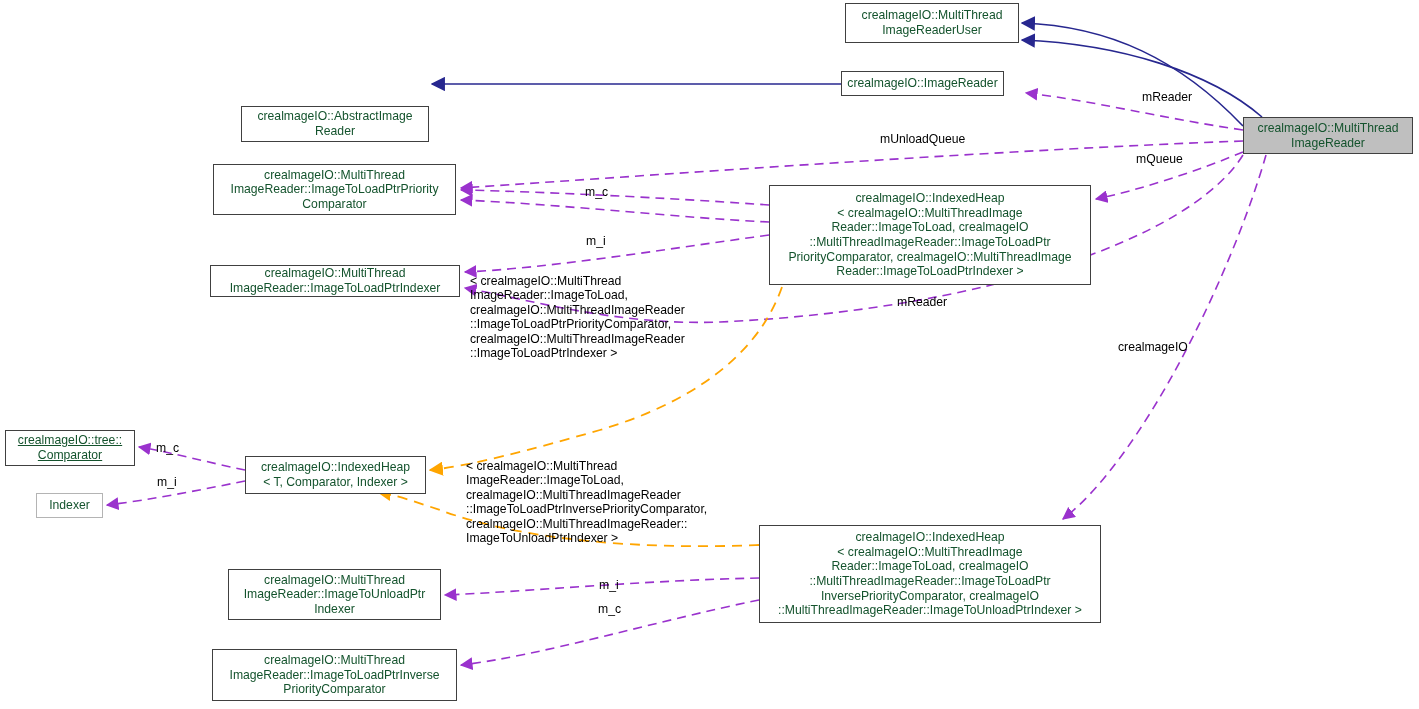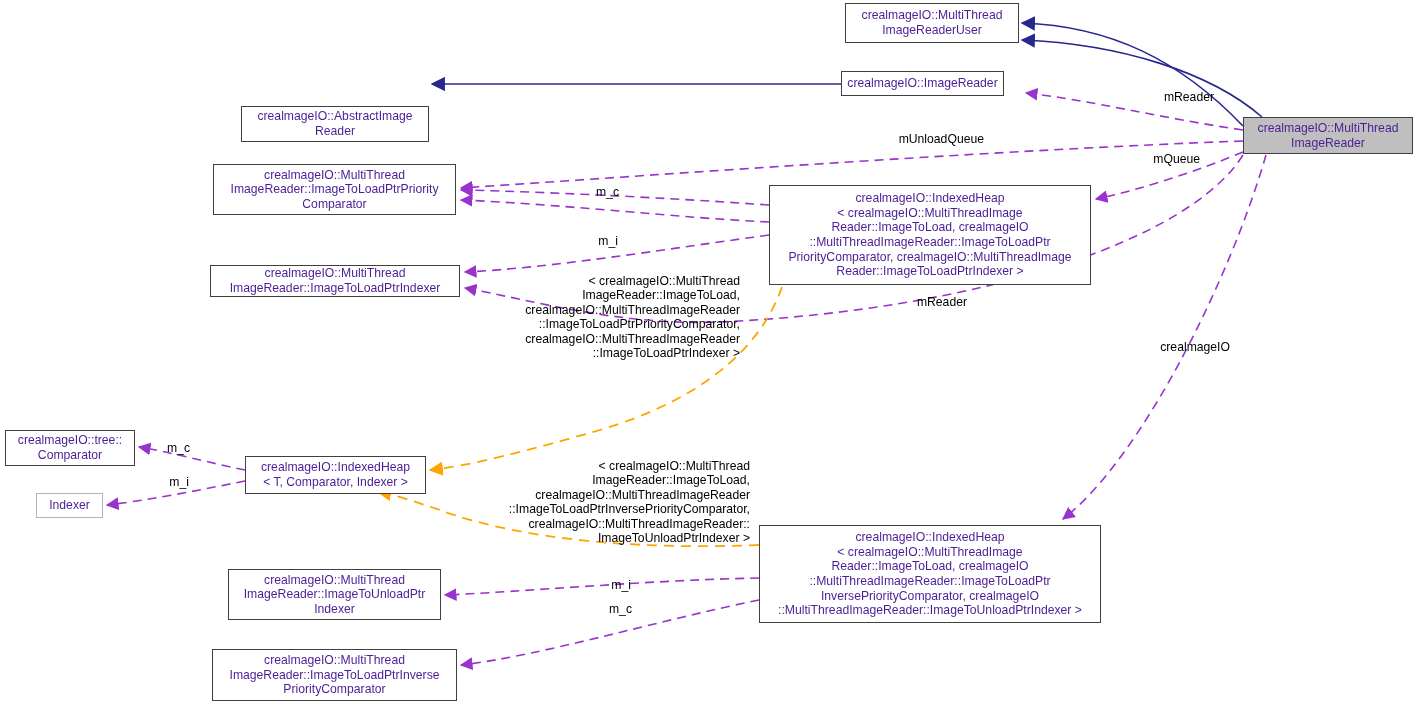--- a/index.html
+++ b/index.html
@@ -23,21 +23,21 @@
     top: 0;
     width: 1419px;
     height: 709px;
     pointer-events: none;
   }
   .node {
     position: absolute;
     box-sizing: border-box;
     border: 1px solid #404040;
     background: #ffffff;
-    color: #4c1d95;
+    color: #14532d;
     font-size: 12.2px;
     line-height: 14.6px;
     text-align: center;
     display: flex;
     align-items: center;
     justify-content: center;
     padding: 1px 18px;
     white-space: pre-line;
     z-index: 3;
   }
@@ -51,21 +51,21 @@
   .node.leftalign {
     text-align: left;
     justify-content: flex-start;
   }
   .edge-label {
     position: absolute;
     font-size: 12.2px;
     line-height: 14.6px;
     color: #000000;
     white-space: pre-line;
-    text-align: right;
+    text-align: left;
     z-index: 2;
     background: transparent;
   }
   .edge-label.tpl {
     line-height: 14.4px;
   }
 </style>
 </head>
 <body>
 
@@ -130,21 +130,21 @@
   <div class="node leftalign" style="left:769px; top:185px; width:322px; height:100px; text-align:center; justify-content:center;">crealmageIO::IndexedHeap
 &lt; crealmageIO::MultiThreadImage
 Reader::ImageToLoad, crealmageIO
 ::MultiThreadImageReader::ImageToLoadPtr
 PriorityComparator, crealmageIO::MultiThreadImage
 Reader::ImageToLoadPtrIndexer &gt;</div>
 
   <div class="node" style="left:210px; top:265px; width:250px; height:32px;">crealmageIO::MultiThread
 ImageReader::ImageToLoadPtrIndexer</div>
 
-  <div class="node" style="left:5px; top:430px; width:130px; height:36px;">crealmageIO::tree::
+  <div class="node" style="left:5px; top:430px; width:130px; height:36px;text-decoration:underline;">crealmageIO::tree::
 Comparator</div>
 
   <div class="node" style="left:245px; top:456px; width:181px; height:38px;">crealmageIO::IndexedHeap
 &lt; T, Comparator, Indexer &gt;</div>
 
   <div class="node faint" style="left:36px; top:493px; width:67px; height:25px;">Indexer</div>
 
   <div class="node" style="left:759px; top:525px; width:342px; height:98px;">crealmageIO::IndexedHeap
 &lt; crealmageIO::MultiThreadImage
 Reader::ImageToLoad, crealmageIO

